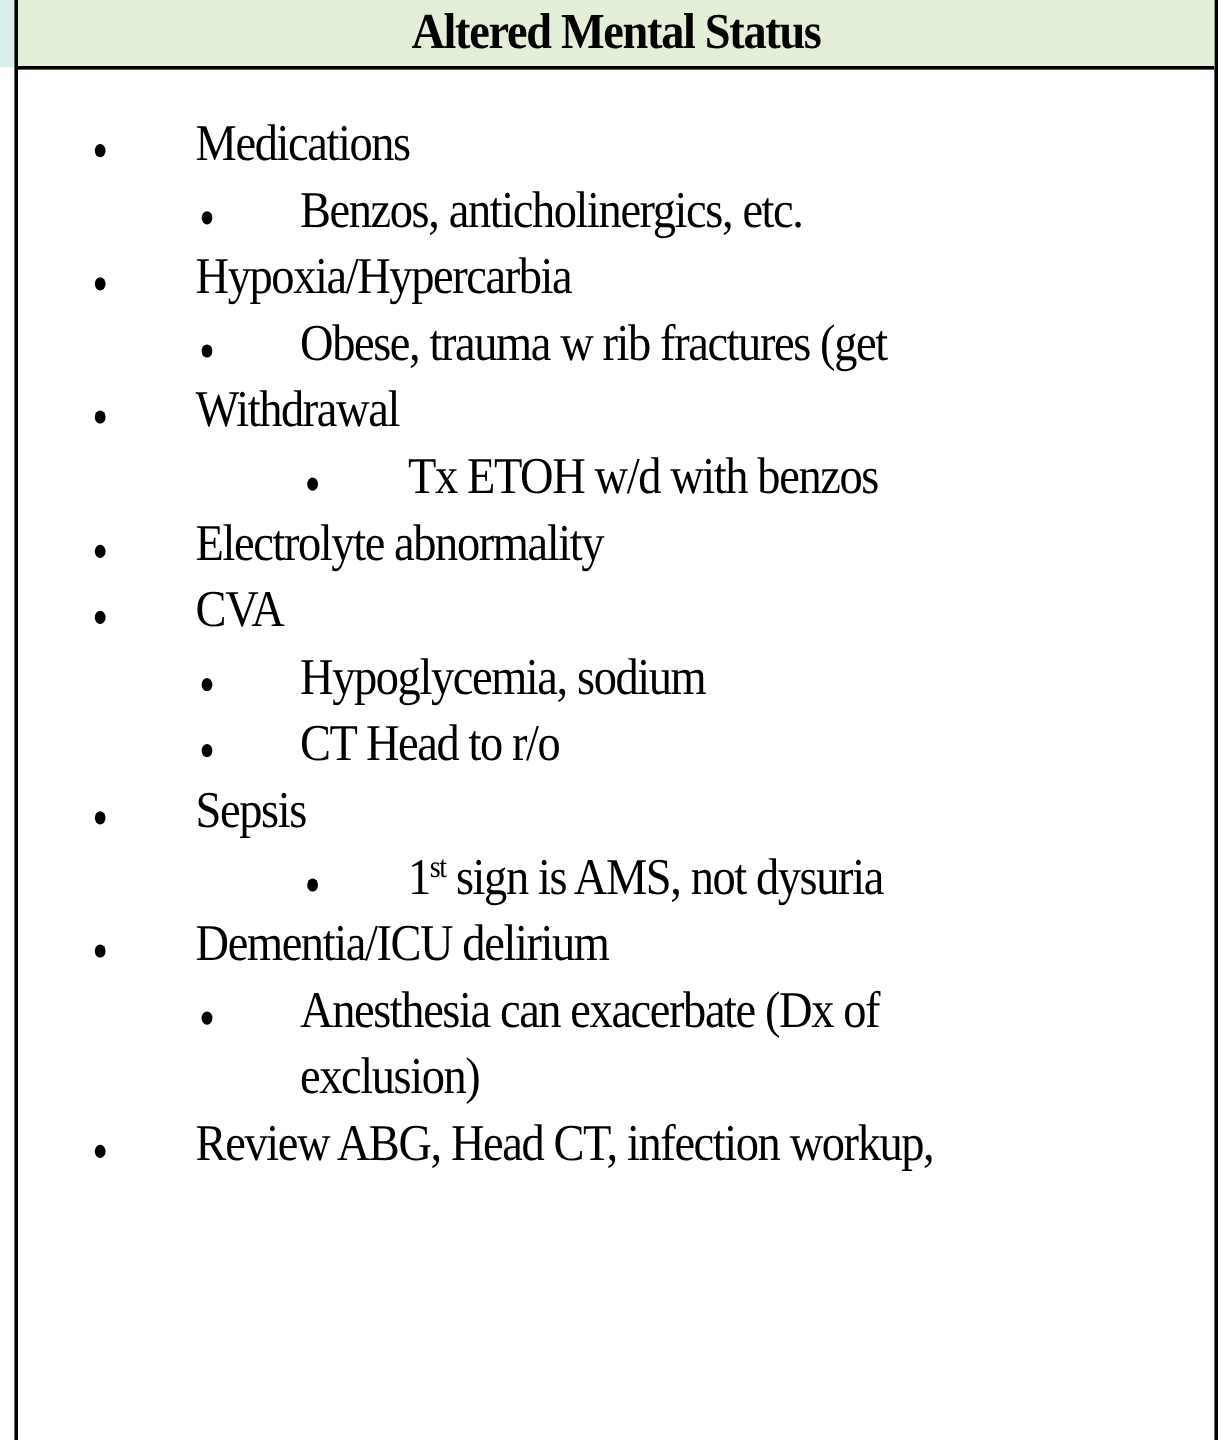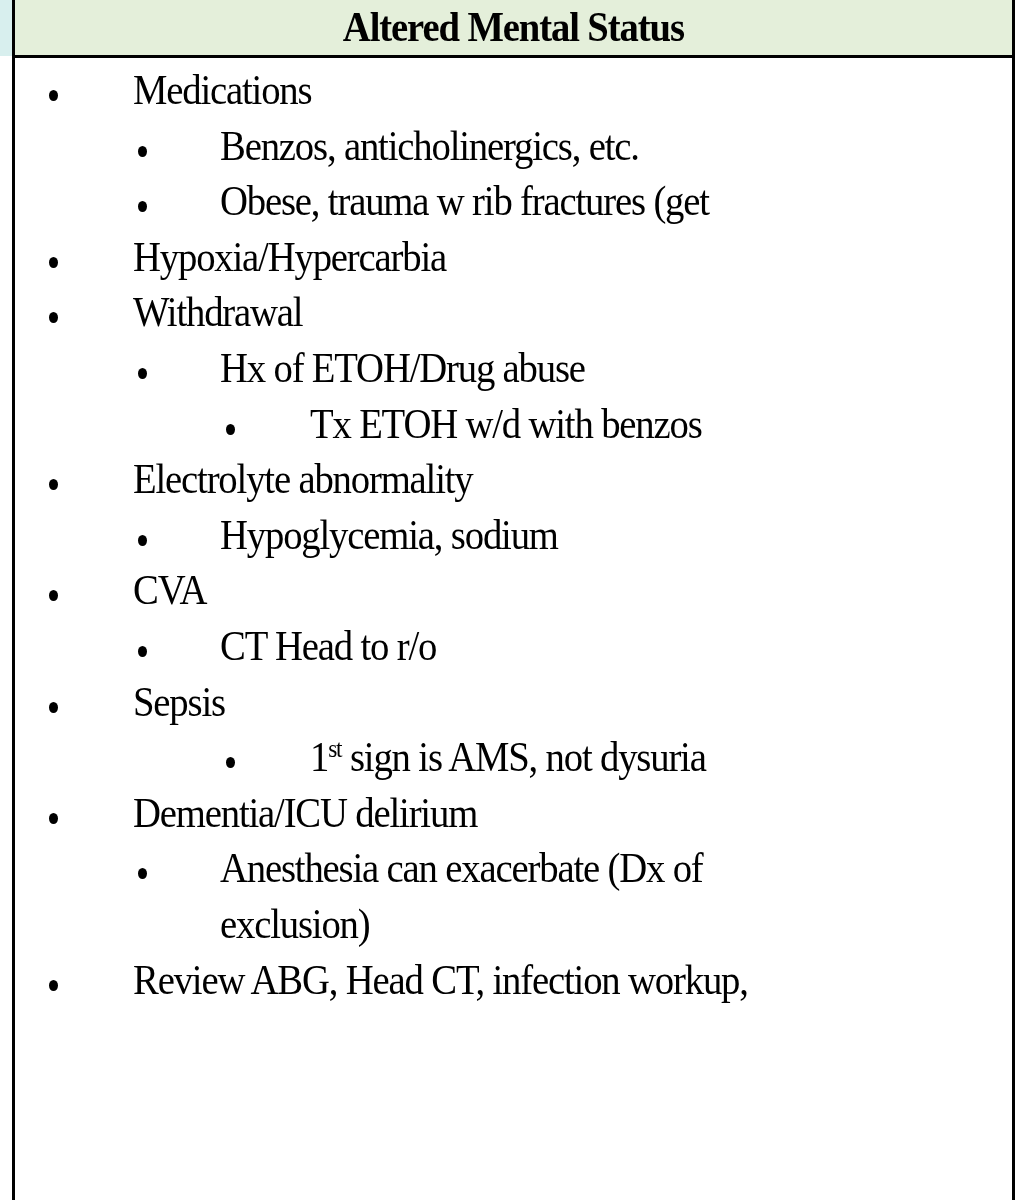--- a/index.html
+++ b/index.html
@@ -55,22 +55,22 @@
     }
     .body-cell {
       position: absolute;
       left: 0;
       right: 0;
       top: 60px;
       bottom: 0;
     }
     ul.outline {
       list-style: none;
-      margin: 0;
-      padding: 4px;
+      margin: 18px;
+      padding: 16px;
       position: absolute;
       left: 0;
       top: 0;
       right: 0;
     }
     .line {
       position: relative;
       height: 55.6px;
       font-size: 43px;
       line-height: 55.6px;
@@ -124,54 +124,50 @@
 
       <li class="line lvl1">
         <span class="bullet"></span>
         <span class="text">Medications</span>
       </li>
       <li class="line lvl2">
         <span class="bullet"></span>
         <span class="text">Benzos, anticholinergics, etc.</span>
       </li>
 
+      <li class="line lvl1">
+        <span class="bullet"></span>
+        <span class="text">Hypoxia/Hypercarbia</span>
+      </li>
       <li class="line lvl2">
         <span class="bullet"></span>
         <span class="text">Obese, trauma w rib fractures (get</span>
       </li>
-      <li class="line lvl1">
-        <span class="bullet"></span>
-        <span class="text">Hypoxia/Hypercarbia</span>
-      </li>
 
       <li class="line lvl1">
         <span class="bullet"></span>
         <span class="text">Withdrawal</span>
       </li>
-      <li class="line lvl2">
-        <span class="bullet"></span>
-        <span class="text">Hx of ETOH/Drug abuse</span>
-      </li>
       <li class="line lvl3">
         <span class="bullet"></span>
         <span class="text">Tx ETOH w/d with benzos</span>
       </li>
 
       <li class="line lvl1">
         <span class="bullet"></span>
         <span class="text">Electrolyte abnormality</span>
       </li>
+      <li class="line lvl1">
+        <span class="bullet"></span>
+        <span class="text">CVA</span>
+      </li>
+
       <li class="line lvl2">
         <span class="bullet"></span>
         <span class="text">Hypoglycemia, sodium</span>
-      </li>
-
-      <li class="line lvl1">
-        <span class="bullet"></span>
-        <span class="text">CVA</span>
       </li>
       <li class="line lvl2">
         <span class="bullet"></span>
         <span class="text">CT Head to r/o</span>
       </li>
 
       <li class="line lvl1">
         <span class="bullet"></span>
         <span class="text">Sepsis</span>
       </li>

